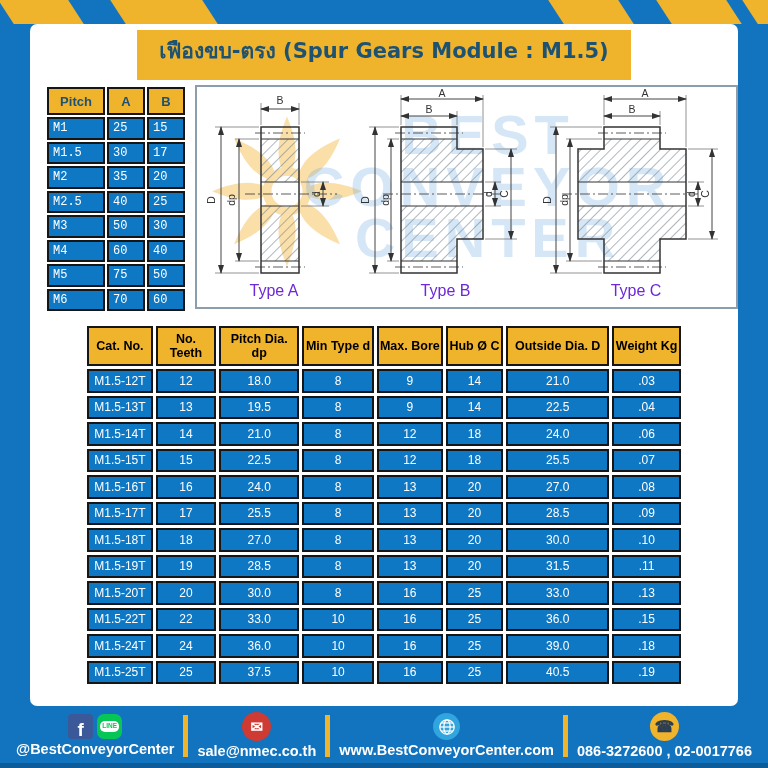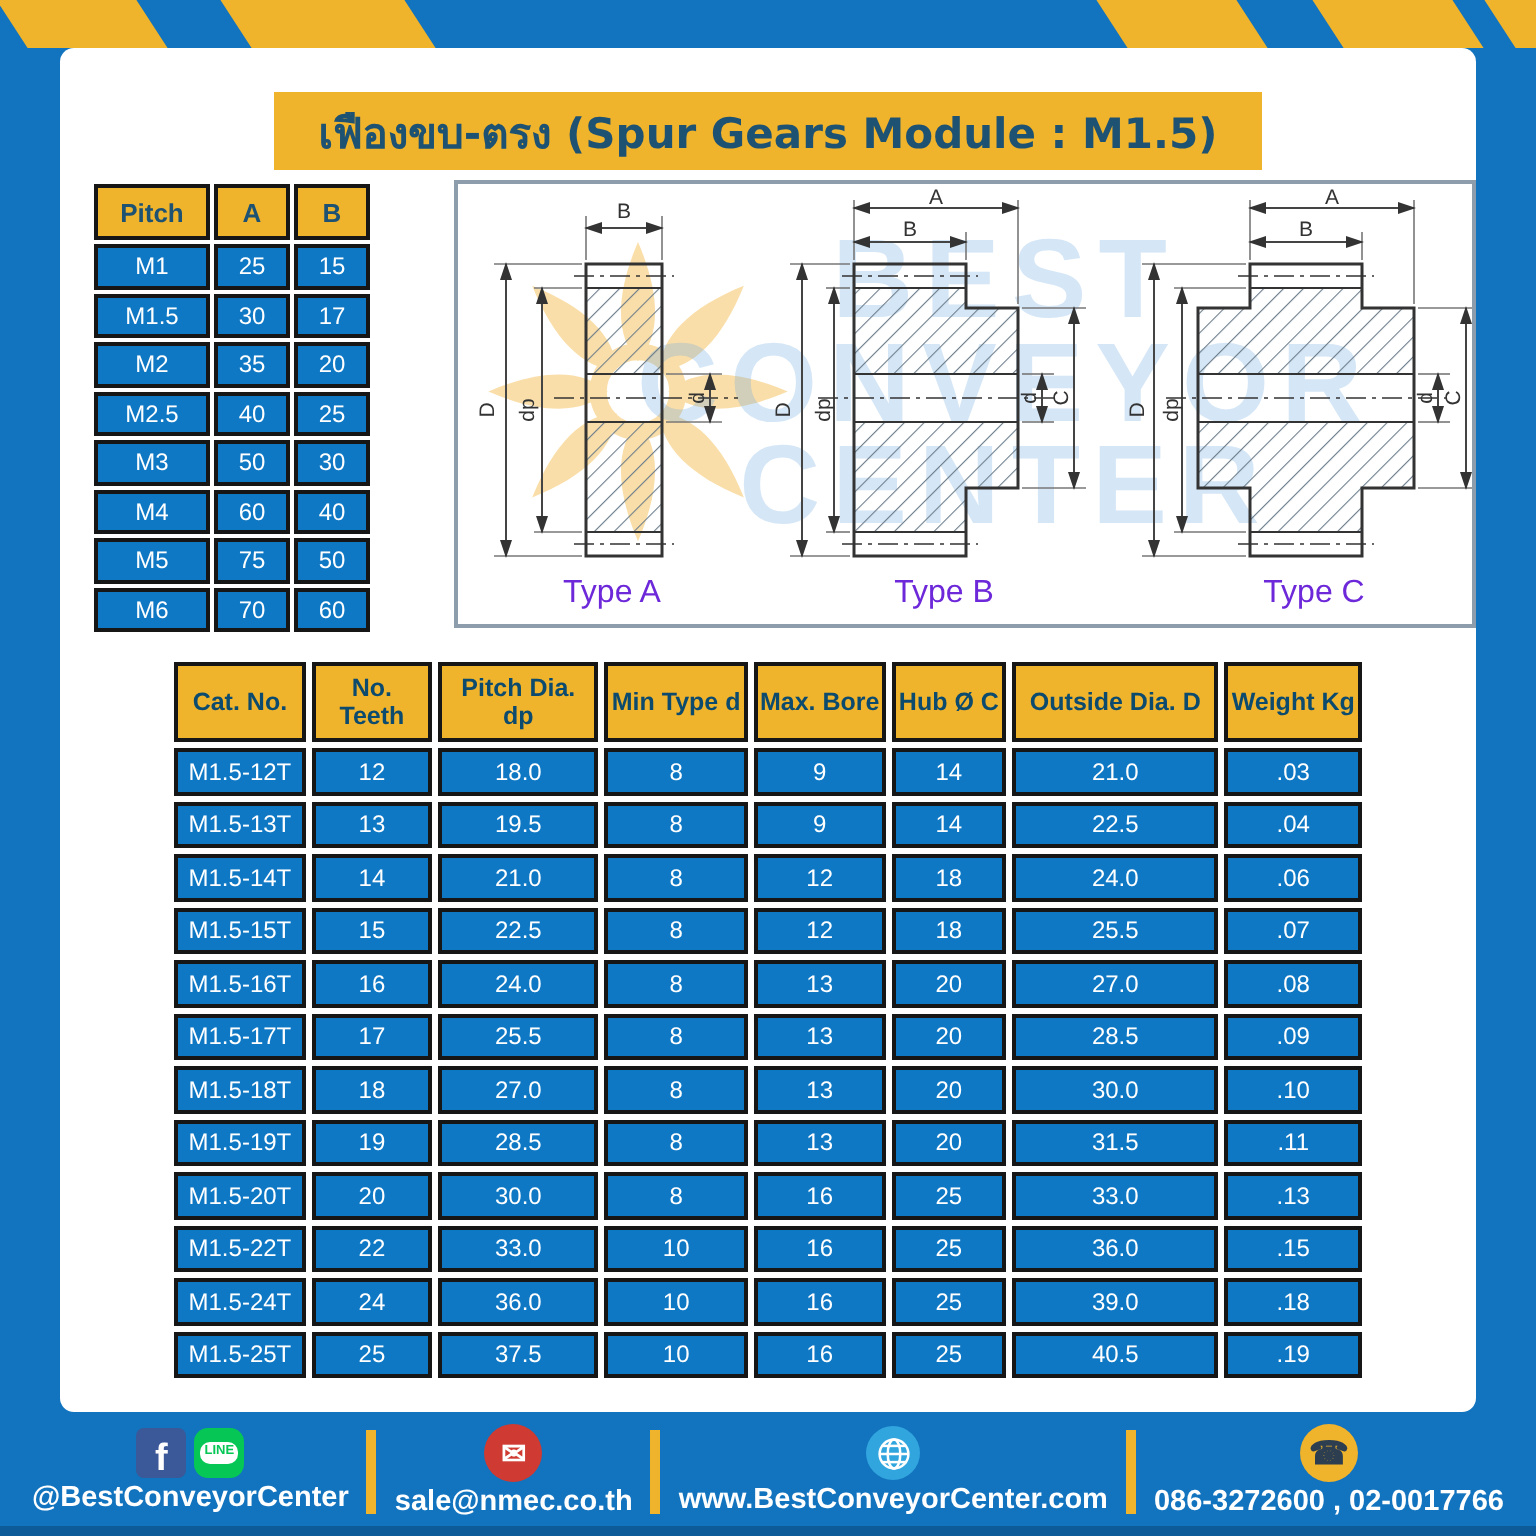--- a/index.html
+++ b/index.html
@@ -13,54 +13,53 @@
   .topbar{height:24px;position:relative;overflow:hidden;background:#1273be;}
   .stripe{position:absolute;top:-3px;height:30px;width:70px;background:#f0b32c;transform:skewX(33deg);}
   
   .sheet{
     margin:0 30px;height:682px;background:#ffffff;border-radius:7px;
     box-sizing:border-box;padding-top:6px;position:relative;overflow:hidden;
   }
   .title-wrap{text-align:center;}
   .page-title{
     display:inline-block;background:#f0b32c;color:#1e5273;
-    font-weight:bold;font-size:21px;padding:4px 22px 2px;
+    font-weight:bold;font-size:21px;padding:4px 22px 13px;
     font-family:"DejaVu Sans","Liberation Sans",sans-serif;
-    margin-top:16px;
   }
   
-  .upper{display:flex;margin-top:5px;padding-left:15px;align-items:flex-start;gap:32px;}
+  .upper{display:flex;margin-top:5px;padding-left:15px;align-items:flex-start;}
   table{border-collapse:separate;border-spacing:2.5px;}
   .pitch-table th{
     background:#f0b32c;color:#1e5273;font-size:13px;font-weight:bold;
     border:2px solid #161616;padding:3px 4px;height:18px;
   }
   .pitch-table td{
-    background:#0f78c4;color:#fff;font-size:12px;text-align:center;
-    border:2px solid #161616;height:18.5px;padding:0 4px;
+    background:#0f78c4;color:#fff;font-size:12px;text-align:left;
+    border:2px solid #161616;height:18.5px;padding:0 4px;font-family:Liberation Mono, monospace;
   }
   .draw-panel{
     flex:1;border:2px solid #8d9dab;margin-left:8px;height:218px;
     position:relative;background:#fff;overflow:hidden;
     display:flex;justify-content:space-between;align-items:flex-start;
     padding:2px 6px 0 2px;
   }
   .wm{
     position:absolute;left:54%;top:45%;transform:translate(-50%,-50%);
     text-align:center;font-weight:bold;font-size:56px;line-height:.92;
     letter-spacing:6px;color:rgba(116,172,224,.30);z-index:0;white-space:nowrap;
   }
   .logo{position:absolute;left:0px;top:50%;transform:translateY(-52%);z-index:0;}
   .draw{position:relative;z-index:1;text-align:center;}
   .type-label{font-size:16px;font-weight:normal;color:#6d28d9;margin-top:-3px;}
   .dimtxt{font-size:10.5px;fill:#333;font-family:"Liberation Sans",sans-serif;}
   
   .main-table{margin:10px auto 0;width:600px;border-spacing:3px;}
   .main-table th{
-    background:#f0b32c;color:#0c4a6e;font-size:12.5px;font-weight:bold;
+    background:#f0b32c;color:#000000;font-size:12.5px;font-weight:bold;
     border:2px solid #161616;padding:4px 1px;
   }
   .main-table td{
     background:#0f78c4;color:#fff;font-size:12px;text-align:center;
     border:2px solid #161616;height:19.5px;padding:0 2px;
   }
   
   .footer{
     height:62px;box-sizing:border-box;background:#1273be;
     display:flex;align-items:center;justify-content:space-between;

